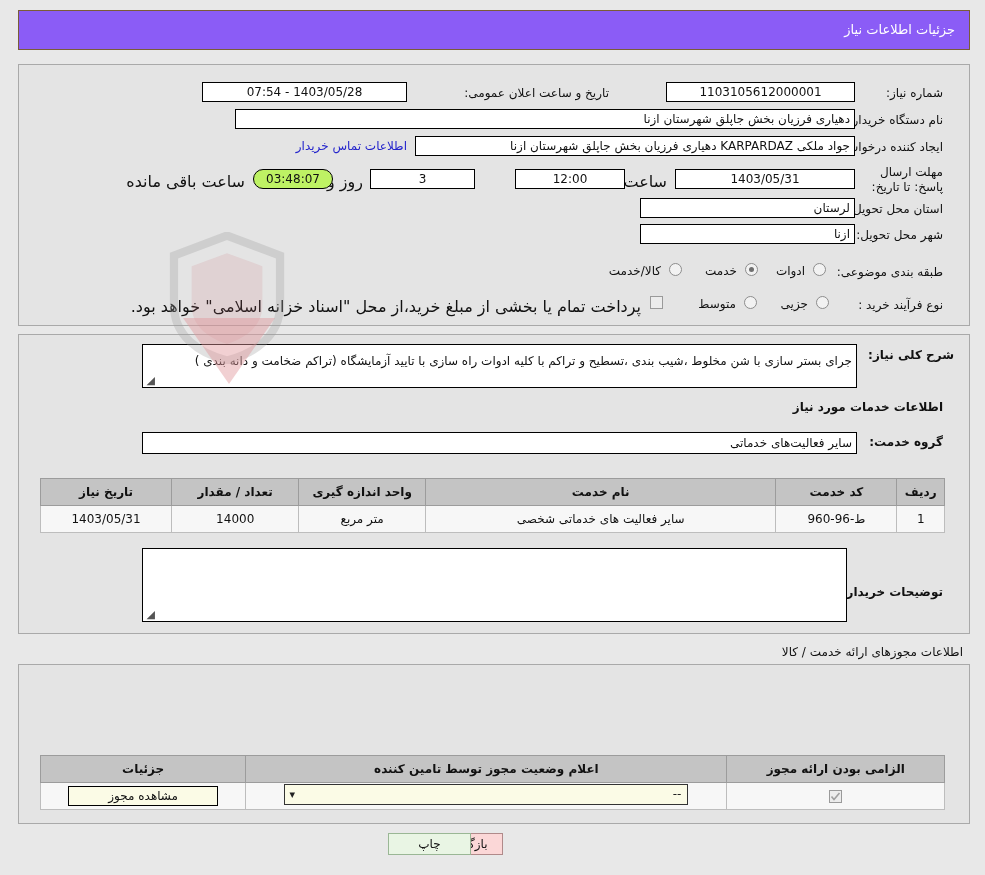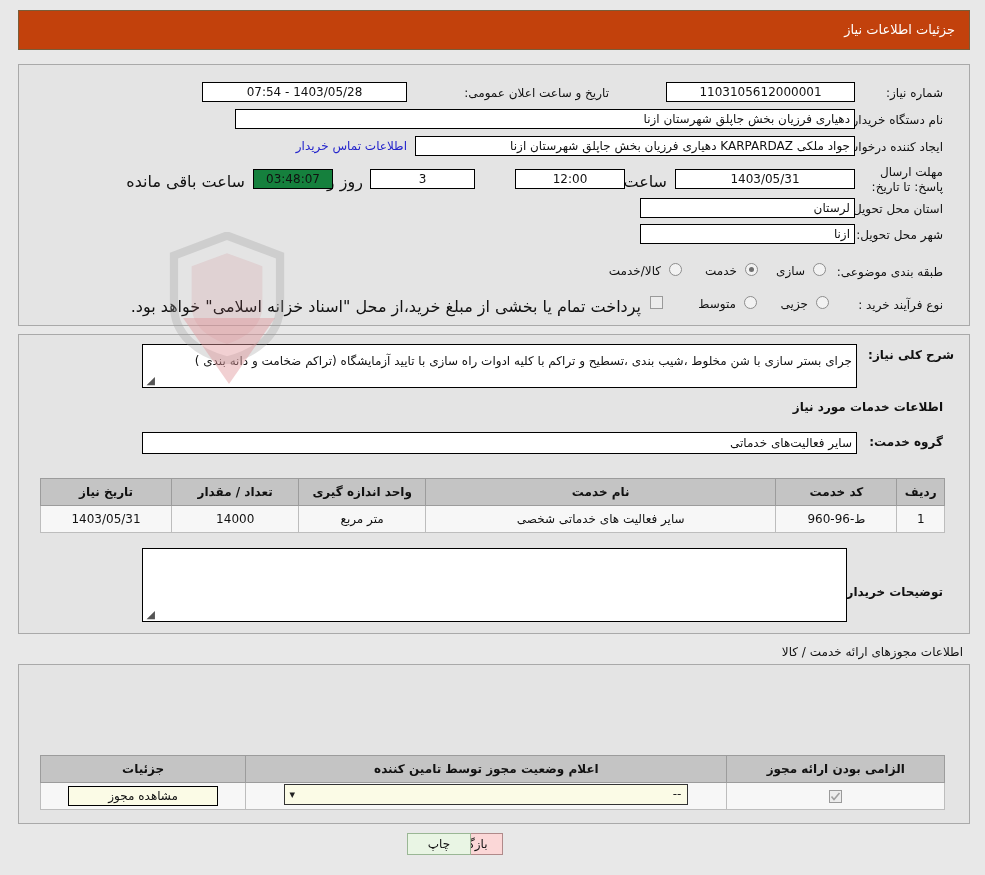--- a/index.html
+++ b/index.html
@@ -52,21 +52,21 @@
     border-left: 46px solid transparent;
     border-right: 46px solid transparent;
     border-top: 66px solid rgba(224,150,155,.45);
   }
 
   
   .titlebar {
     position: absolute;
     left: 18px; top: 10px;
     width: 952px; height: 40px;
-    background: #c2410c;
+    background: #8b5cf6;
     color: #ffffff;
     box-sizing: border-box;
     border: 1px solid #7a5c38;
   }
   .titlebar .t {
     position: absolute;
     right: 14px; top: 11px;
     font-size: 13px;
   }
 
@@ -94,21 +94,21 @@
     font-size: 12px;
     line-height: 18px;
     height: 20px;
     padding: 0 4px;
     color: #111;
     overflow: hidden;
     white-space: nowrap;
   }
   .fld.ctr { text-align: center; }
   .fld.rgt { text-align: right; }
-  .fld.cream { background: #15803d; }
+  .fld.cream { background: #bef264; border-radius: 10px; }
 
   .link {
     position: absolute;
     color: #2424cc;
     font-size: 12px;
     text-decoration: none;
     white-space: nowrap;
     cursor: pointer;
   }
   .plain {
@@ -300,21 +300,21 @@
 <span class="plain" style="right:740px; top:172px;">ساعت باقی مانده</span>
 
 <div class="lbl" style="right:42px; top:202px;">استان محل تحویل:</div>
 <div class="fld rgt" style="right:130px; top:198px; width:215px;">لرستان</div>
 
 <div class="lbl" style="right:42px; top:228px;">شهر محل تحویل:</div>
 <div class="fld rgt" style="right:130px; top:224px; width:215px;">ازنا</div>
 
 <div class="lbl" style="right:42px; top:265px;">طبقه بندی موضوعی:</div>
 <span class="radio" style="right:159px; top:263px;"></span>
-<span class="radio-lbl" style="right:180px; top:264px;">سازی</span>
+<span class="radio-lbl" style="right:180px; top:264px;">ادوات</span>
 <span class="radio on" style="right:227px; top:263px;"></span>
 <span class="radio-lbl" style="right:248px; top:264px;">خدمت</span>
 <span class="radio" style="right:303px; top:263px;"></span>
 <span class="radio-lbl" style="right:324px; top:264px;">کالا/خدمت</span>
 
 <div class="lbl" style="right:42px; top:298px;">نوع فرآیند خرید :</div>
 <span class="radio" style="right:156px; top:296px;"></span>
 <span class="radio-lbl" style="right:177px; top:297px;">جزیی</span>
 <span class="radio" style="right:228px; top:296px;"></span>
 <span class="radio-lbl" style="right:249px; top:297px;">متوسط</span>
@@ -391,21 +391,21 @@
         </span>
       </td>
       <td>
         <span class="viewbtn">مشاهده مجوز</span>
       </td>
     </tr>
   </tbody>
 </table>
 
 <div class="btn back" style="right:482px; top:833px; width:72px;">بازگشت</div>
-<div class="btn print" style="right:514px; top:833px; width:64px; left:515px;">چاپ</div>
+<div class="btn print" style="right:514px; top:833px; width:83px; left:515px;">چاپ</div>
 
 <div class="watermark">
   <svg class="wm-shield" viewBox="0 0 100 112">
     <path d="M50 3 L95 20 V62 C95 88 74 103 50 109 C26 103 5 88 5 62 V20 Z" fill="none" stroke="#9d9d9d" stroke-width="7"></path>
     <path d="M50 18 L80 29 V62 C80 80 66 90 50 95 C34 90 20 80 20 62 V29 Z" fill="#c9767d" opacity=".55"></path>
   </svg>
   <div class="wm-v"></div>
 </div>
 
 </body></html>

